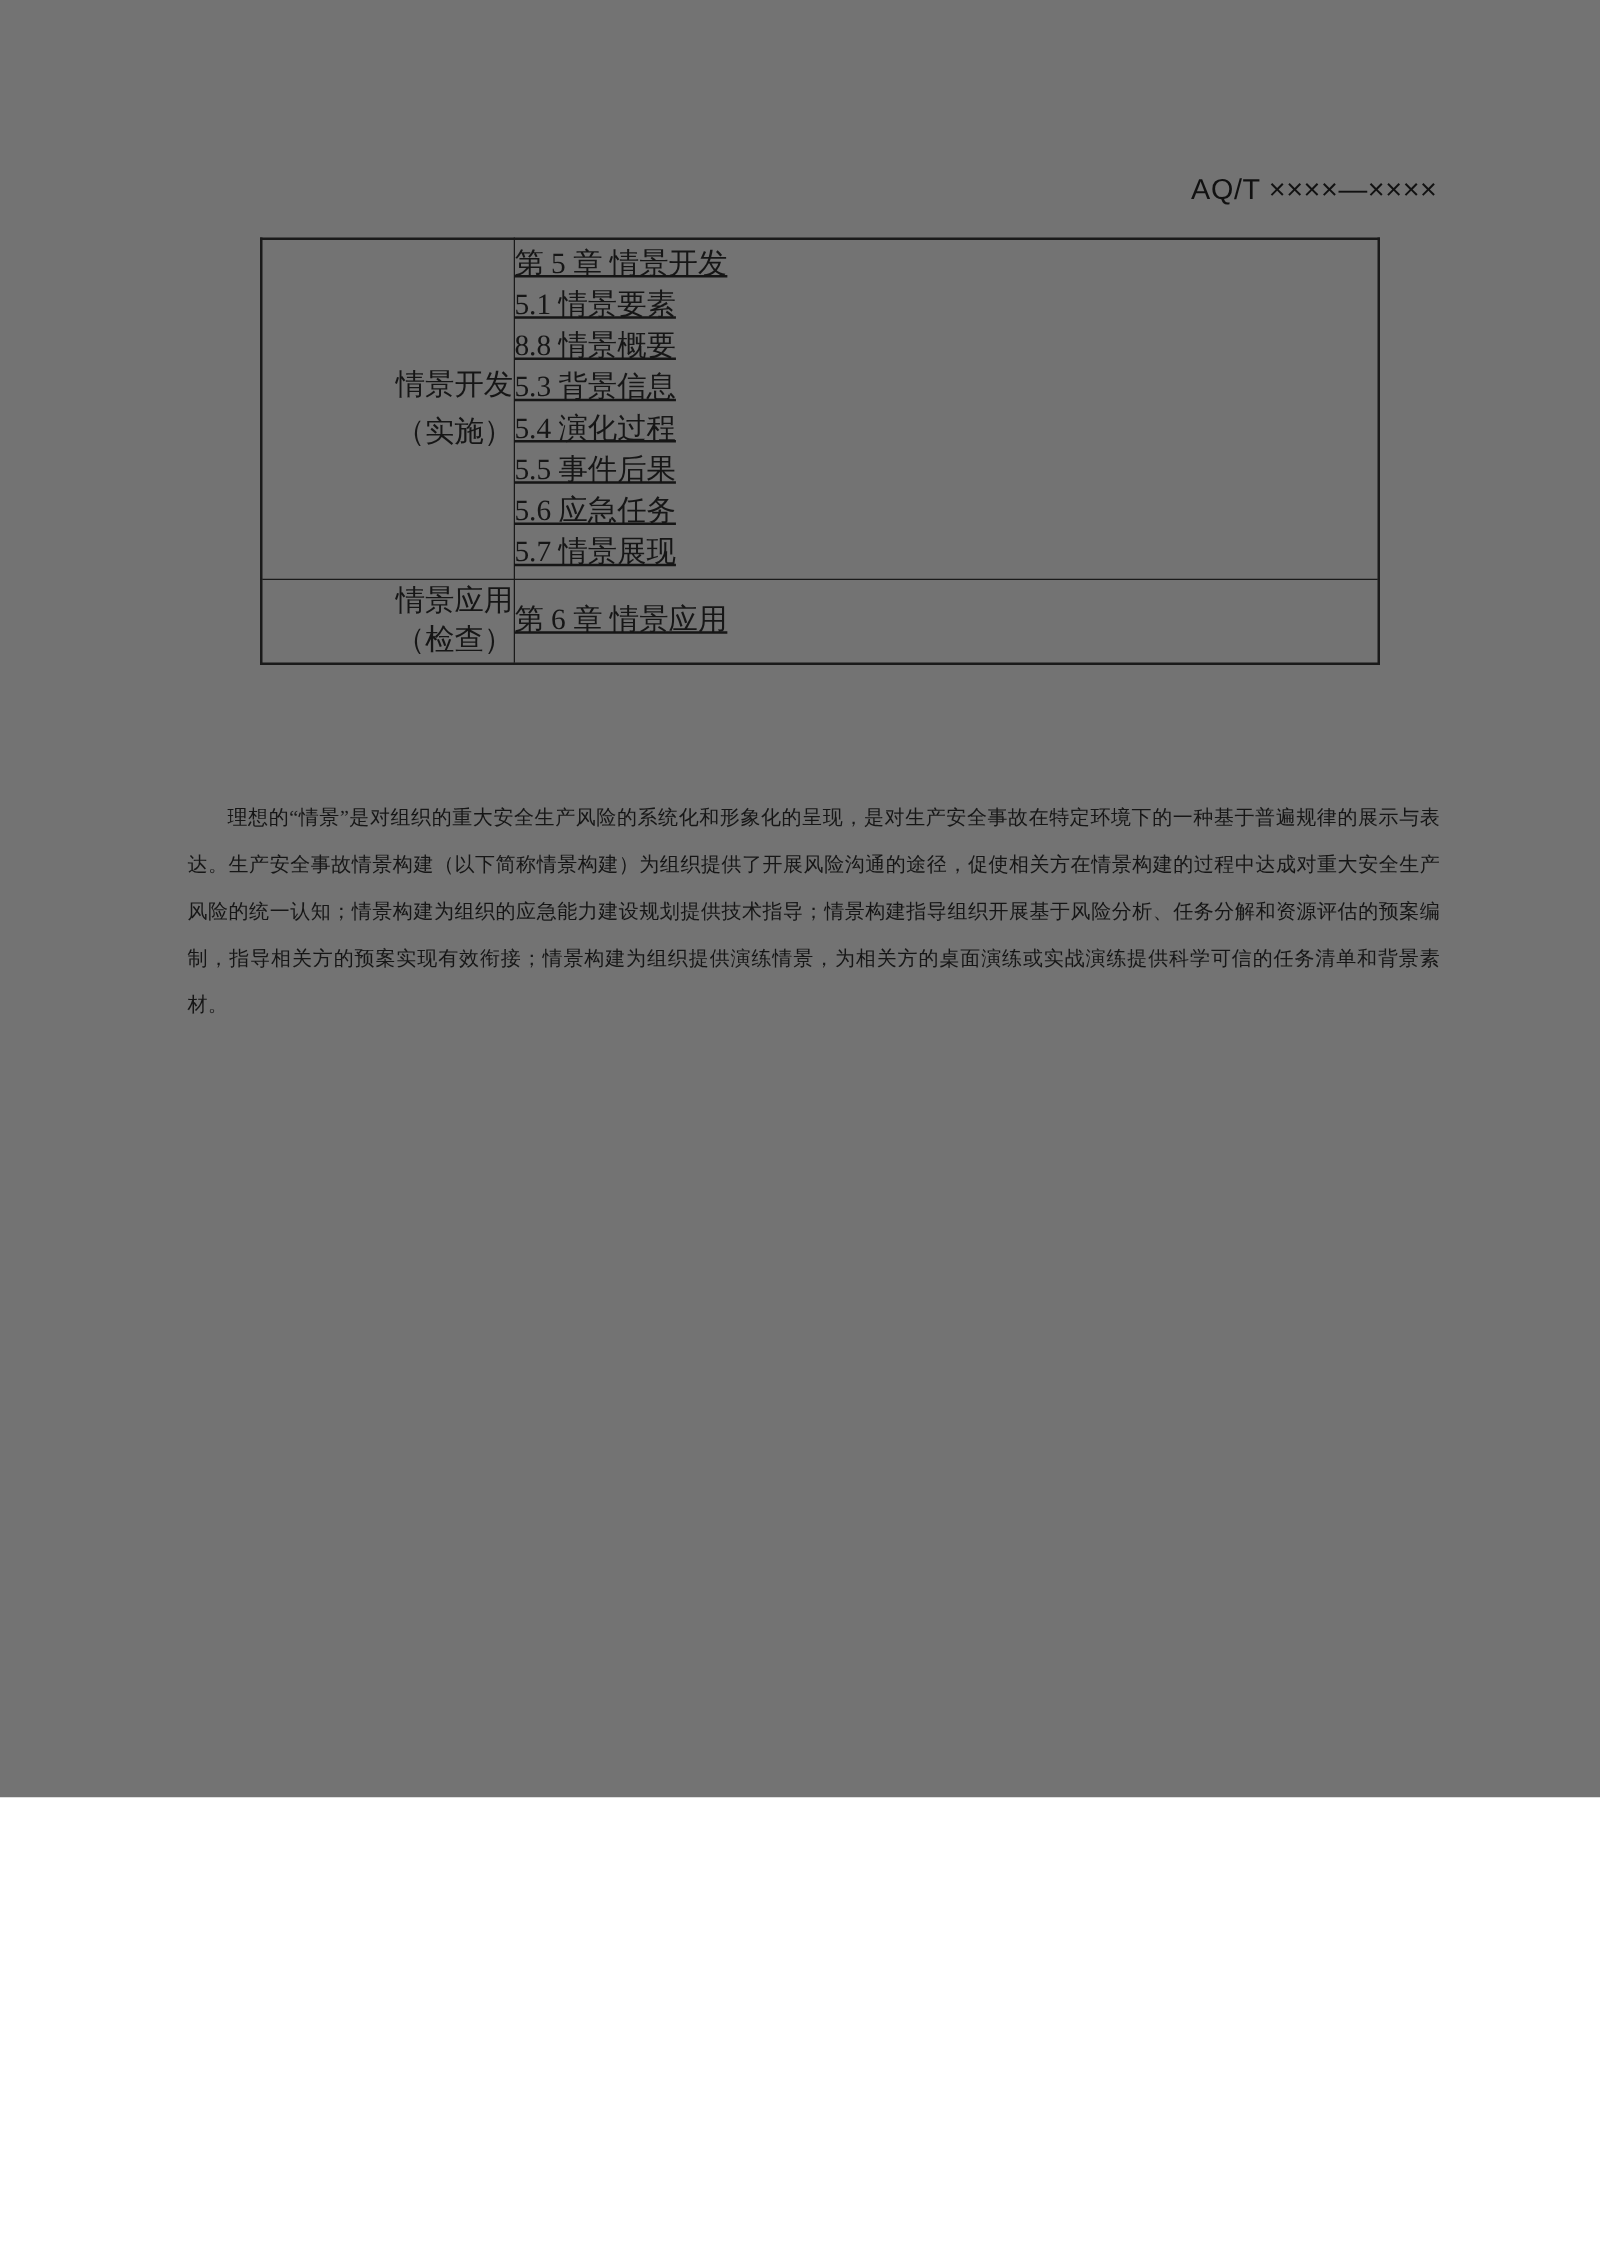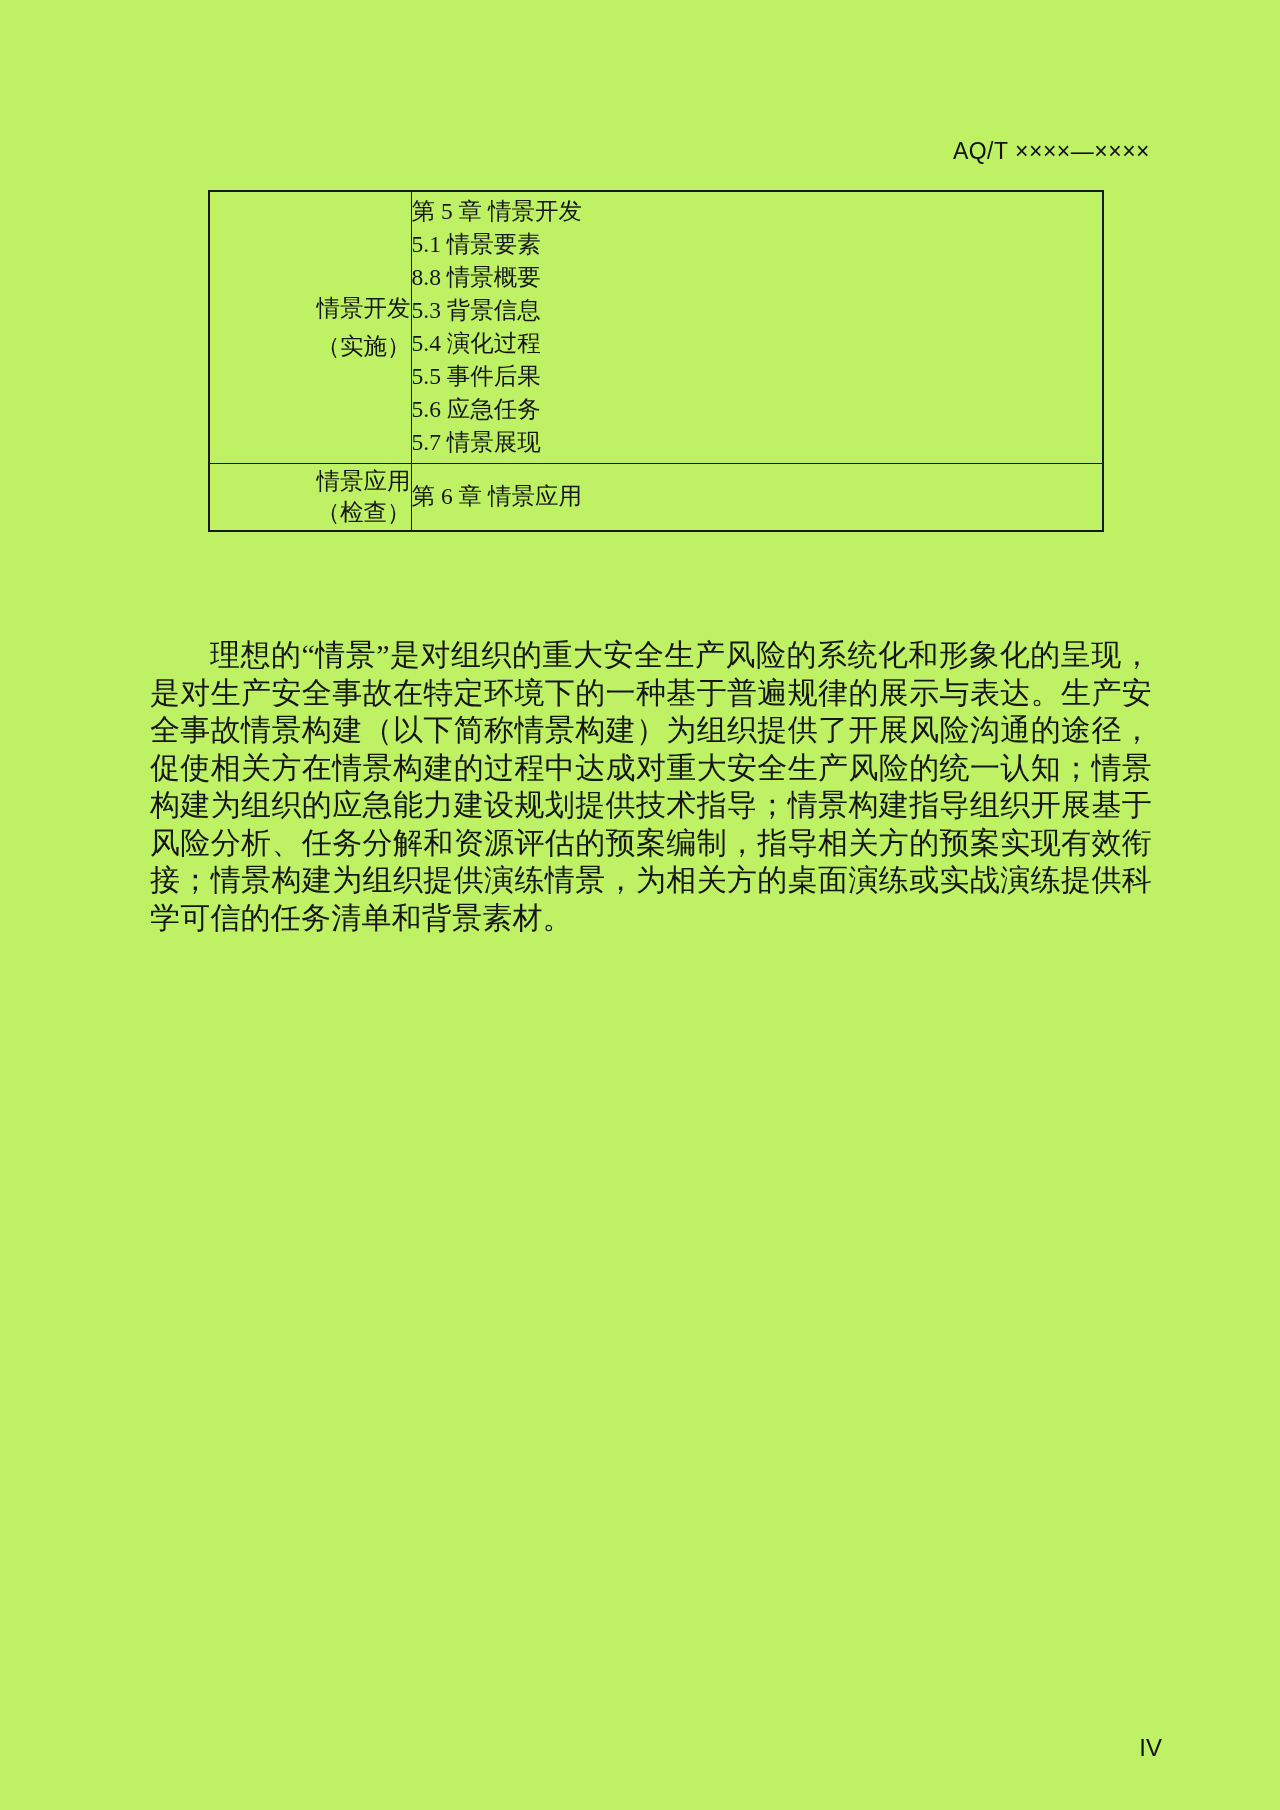--- a/index.html
+++ b/index.html
@@ -3,22 +3,22 @@
 <meta charset="utf-8">
 <style>
   html, body {
     margin: 0;
     padding: 0;
     background: #ffffff;
   }
   .page {
     position: relative;
     width: 1280px;
-    height: 1810px;
-    background: #bef264;
+    height: 1438px;
+    background: #737373;
     color: #111111;
     font-family: "Liberation Serif", "DejaVu Serif", serif;
     overflow: hidden;
   }
   .doc-code {
     position: absolute;
     top: 138px;
     right: 130px;
     font-family: "Liberation Sans", "DejaVu Sans", sans-serif;
     font-size: 23px;
@@ -47,39 +47,40 @@
   .stage-cell {
     text-align: right;
     vertical-align: middle;
   }
   .stage-cell .stage-line {
     line-height: 38px;
   }
   .chapter-cell {
     vertical-align: middle;
     padding: 6px 8px 6px 12px;
+    text-decoration: underline;
   }
   .chapter-cell .chap-line {
     line-height: 33px;
     white-space: nowrap;
   }
   .row-dev  { height: 272px; }
   .row-app  { height: 68px; }
   .row-rev  { height: 67px; }
   .row-app .stage-cell .stage-line,
   .row-rev .stage-cell .stage-line { line-height: 31px; }
   .content {
     position: absolute;
     left: 150px;
     width: 1002px;
     top: 636px;
   }
   .content p {
     margin: 0;
-    font-size: 30px;
+    font-size: 16px;
     line-height: 37.5px;
     text-align: justify;
     text-indent: 2em;
     color: #161616;
     letter-spacing: 0.2px;
   }
   .content p + p {
     margin-top: 28px;
   }
   .page-number {

